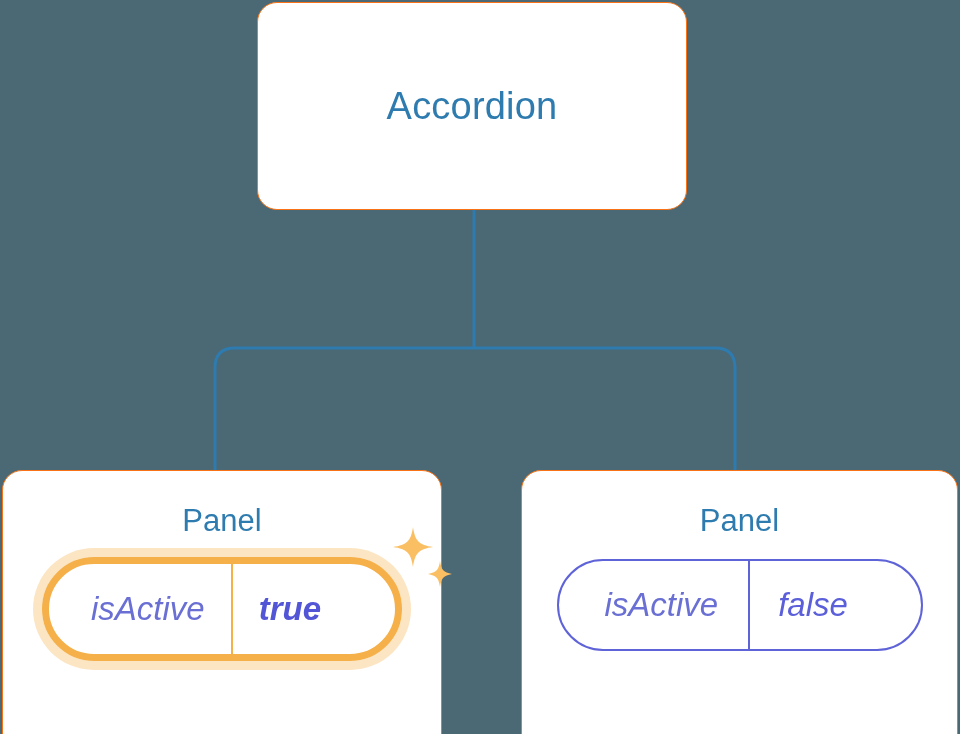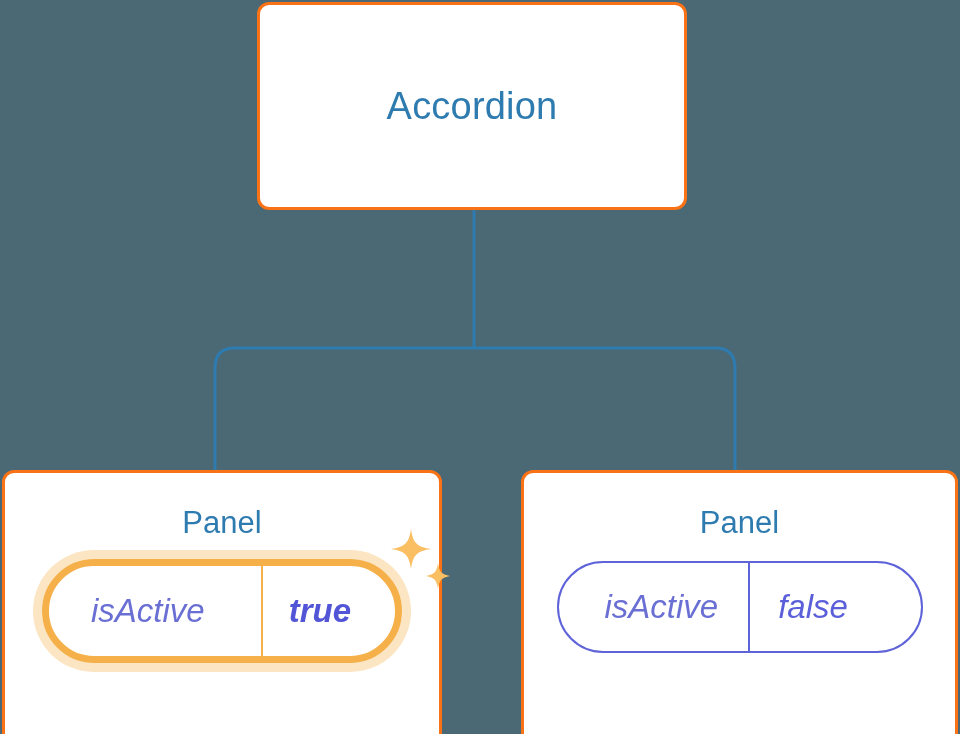--- a/index.html
+++ b/index.html
@@ -29,22 +29,22 @@
     top: 0;
     width: 960px;
     height: 734px;
     pointer-events: none;
   }
 
   
   .node {
     position: absolute;
     background: #ffffff;
-    border: 3px solid #f97316;
-    border-radius: 12px;
+    border: 1px solid #f97316;
+    border-radius: 20px;
     box-sizing: border-box;
   }
 
   .node-root {
     left: 257px;
     top: 2px;
     width: 430px;
     height: 208px;
     display: flex;
     align-items: center;
@@ -138,21 +138,20 @@
     font-weight: 400;
   }
   .pill-val {
     color: #5b5fd9;
     font-size: 33px;
     font-weight: 400;
   }
   .pill-val-strong {
     font-weight: 700;
     color: #5155d6;
-    margin-left: 30px;
   }
 
   
   .sparkles {
     position: absolute;
     right: -18px;
     top: -36px;
     width: 70px;
     height: 76px;
     pointer-events: none;

